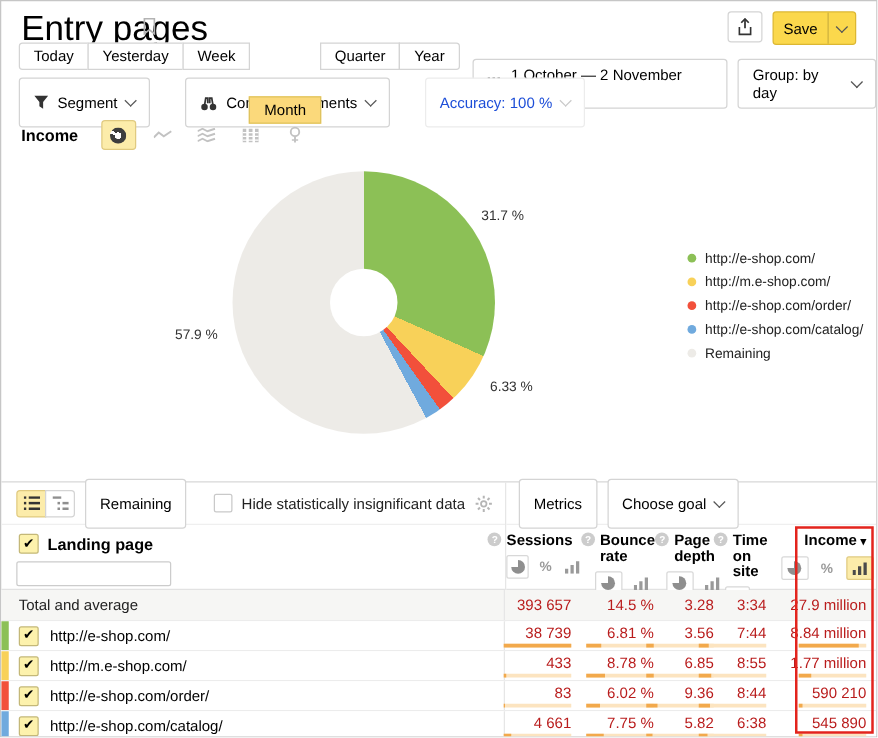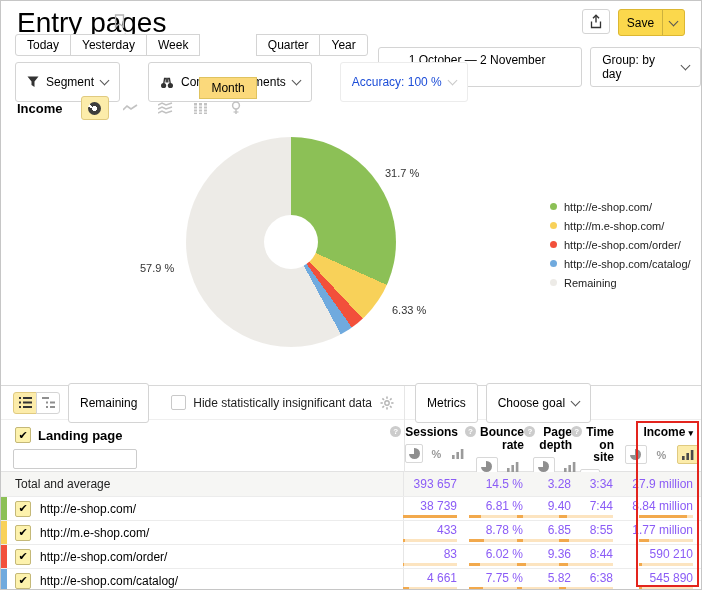--- a/index.html
+++ b/index.html
@@ -79,21 +79,21 @@
   .tbl-head{position:absolute;left:0;top:34px;width:403px;height:52px;box-sizing:border-box;border-bottom:1px solid #e2e2e2;}
   .dim-check{position:absolute;left:14px;top:7px;}
   .dim-label{position:absolute;left:37px;top:8px;font-size:13px;font-weight:700;}
   .dim-filter{position:absolute;left:12px;top:29px;width:114px;height:18px;border:1px solid #ccc;border-radius:2px;
               font-size:11px;padding:0 4px;outline:none;}
   .tbl-head-right{position:absolute;left:404px;top:34px;right:0;height:52px;display:flex;
                   border-bottom:1px solid #e2e2e2;box-sizing:border-box;}
   .hcol{box-sizing:border-box;padding-top:6px;}
   .c0{width:61px;} .c1{width:66px;} .c2{width:48px;} .c3{width:42px;} .c4{flex:1;}
   .hname{display:flex;justify-content:flex-end;padding-right:8px;font-size:12px;font-weight:700;line-height:12px;}
-  .htxt{text-align:right;cursor:pointer;}
+  .htxt{text-align:left;cursor:pointer;}
   .htxt div{margin-bottom:1px;}
   .helpq{width:11px;height:11px;border-radius:50%;background:#ccc;color:#fff;font-size:8px;font-weight:700;
          text-align:center;line-height:11px;margin-right:4px;flex:none;cursor:pointer;}
   .sortarr{font-size:9px;margin-left:3px;}
   .vrow{display:flex;align-items:center;justify-content:center;gap:5px;margin-top:5px;}
   .vicon{display:inline-flex;align-items:center;justify-content:center;width:20px;height:17px;cursor:pointer;border-radius:2px;}
   .vicon.boxed{border:1px solid #d8d8d8;background:#fff;}
   .vicon.vactive{background:#fcecaa;border:1px solid #e0ca80;}
   .pieg{width:11px;height:11px;border-radius:50%;
         background:conic-gradient(#8f8f8f 0 268deg,#fff 268deg 360deg);}
@@ -105,21 +105,21 @@
   .trow:last-child{border-bottom:none;}
   .total-row{background:#f6f6f4;height:24px;}
   .data-row{height:23px;}
   .cell-dim{position:relative;width:403px;flex:none;display:flex;align-items:center;box-sizing:border-box;border-right:1px solid #e6e6e6;}
   .stripe{position:absolute;left:0;top:0;bottom:0;width:6px;}
   .rcb{margin-left:14px;}
   .url-txt{margin-left:9px;font-size:12px;color:#000;cursor:pointer;white-space:nowrap;}
   .total-label{margin-left:14px;font-size:12px;color:#222;}
   .cell-metrics{flex:1;display:flex;}
   .mcell{box-sizing:border-box;display:flex;flex-direction:column;justify-content:center;align-items:flex-end;padding-right:8px;}
-  .mval{font-size:12px;color:#8b5cf6;line-height:13px;}
+  .mval{font-size:12px;color:#b91c1c;line-height:13px;}
   .btrack{width:54px;height:3px;background:#fce4c0;margin-top:2px;position:relative;}
   .bfill{position:absolute;left:0;top:0;bottom:0;background:#f2a94c;}
 
   
   .ycheck{width:14px;height:14px;border:1px solid #c4b878;border-radius:2px;background:#fdf2ad;
           display:inline-flex;align-items:center;justify-content:center;font-size:11px;line-height:11px;color:#000;cursor:pointer;flex:none;}
 
   
   .income-box{position:absolute;left:635px;top:420px;width:63px;height:166px;border:2px solid #e3241d;
               box-sizing:border-box;pointer-events:none;z-index:5;}
@@ -496,21 +496,21 @@
                 <div class="bfill" style="width: 100%;"></div>
               </div>
             </div>
             <div class="mcell c1">
               <div class="mval">6.81 %</div>
               <div class="btrack">
                 <div class="bfill" style="width: 22%;"></div>
               </div>
             </div>
             <div class="mcell c2">
-              <div class="mval">9.40</div>
+              <div class="mval">3.56</div>
               <div class="btrack">
                 <div class="bfill" style="width: 12%;"></div>
               </div>
             </div>
             <div class="mcell c3">
               <div class="mval">7:44</div>
               <div class="btrack">
                 <div class="bfill" style="width: 15%;"></div>
               </div>
             </div>

